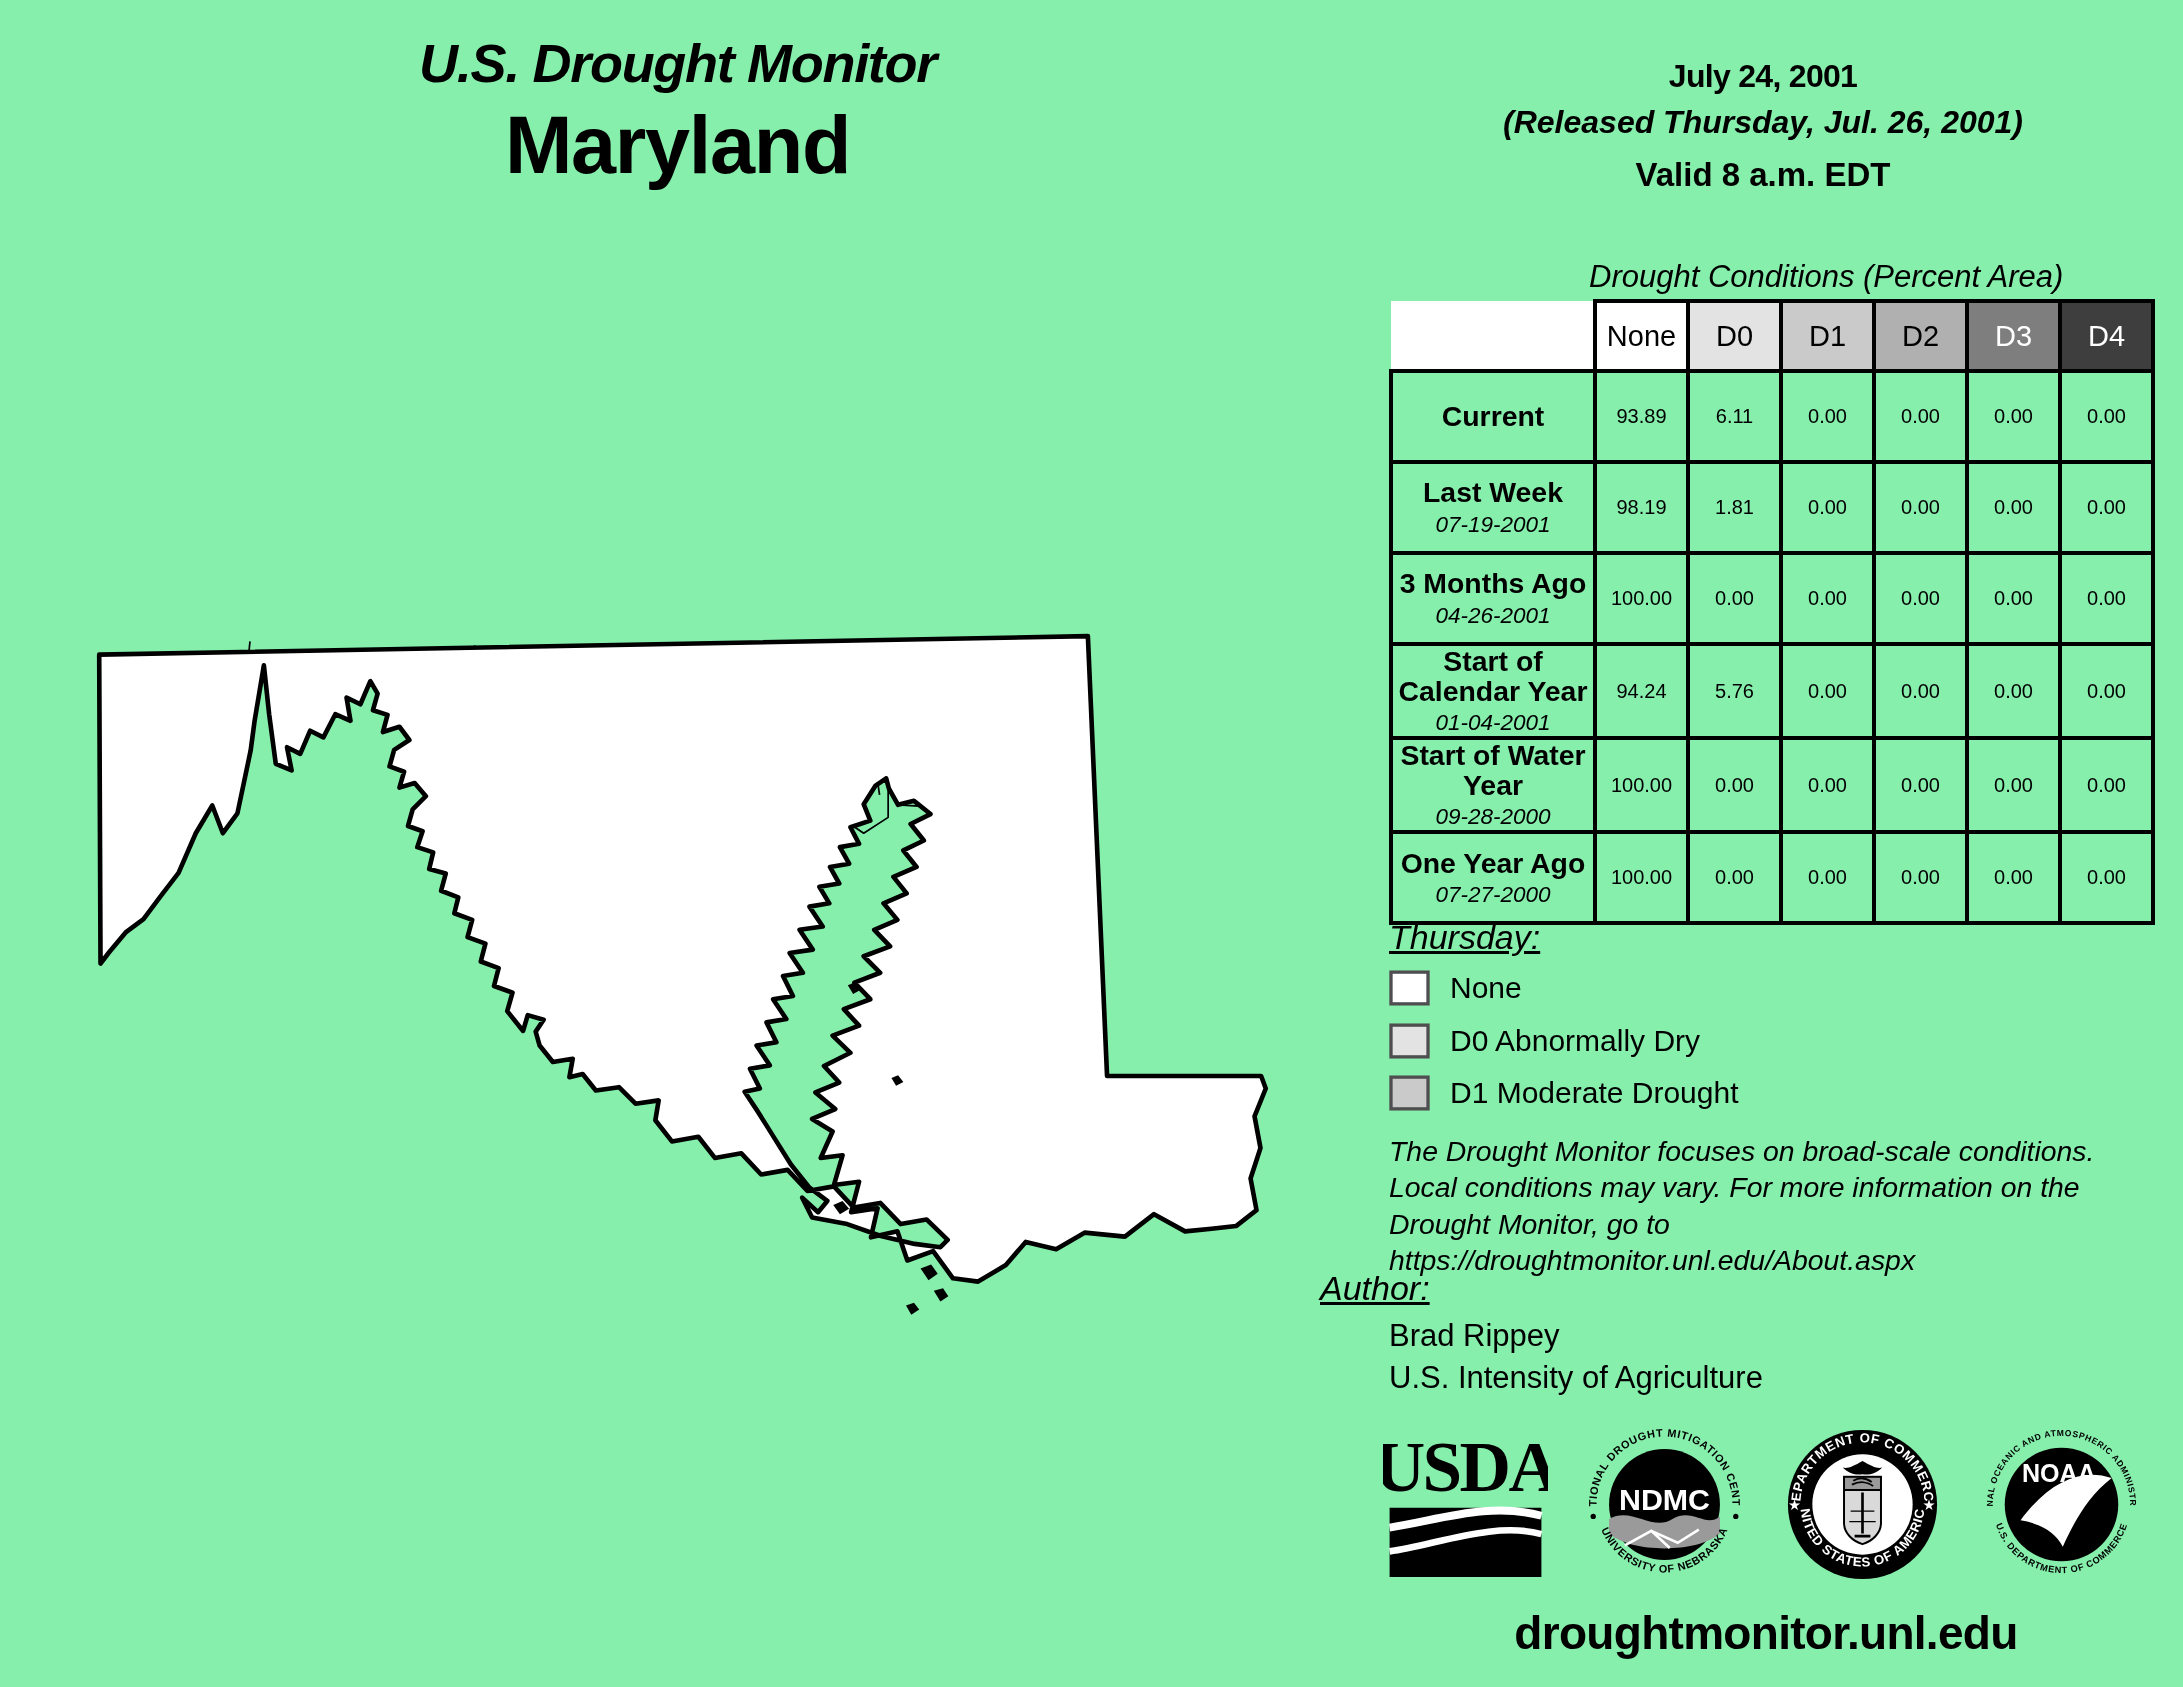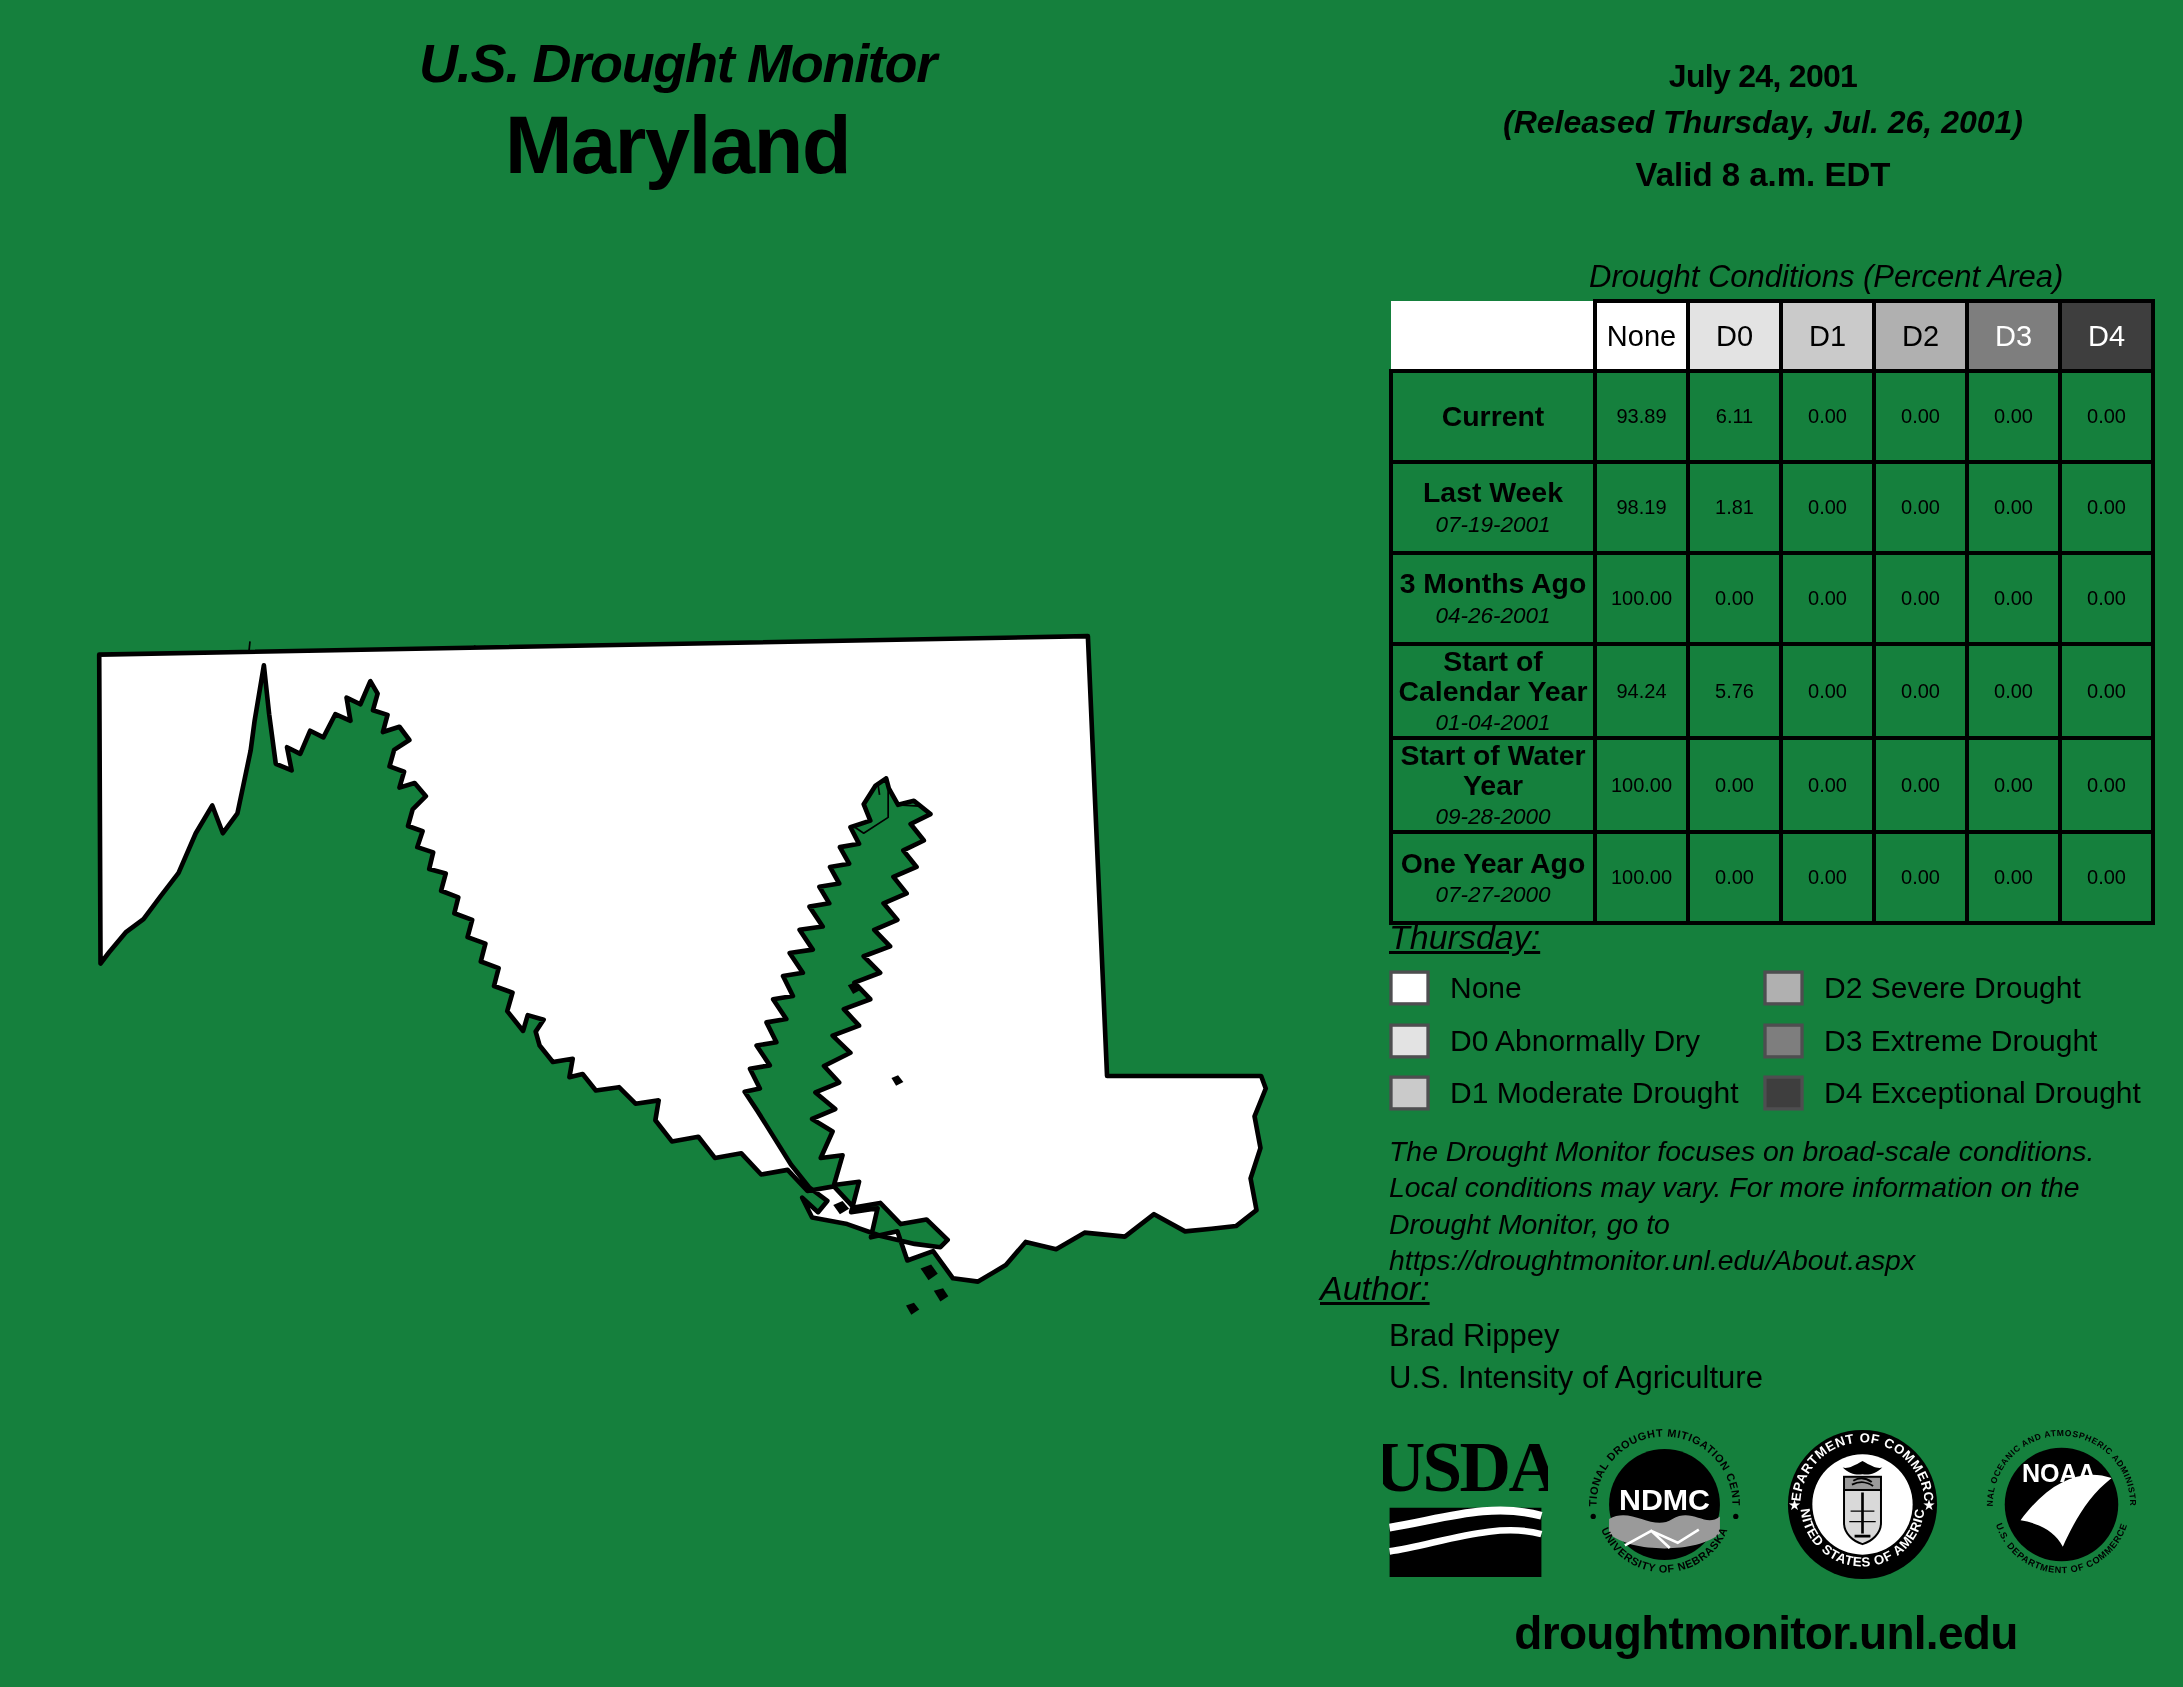--- a/index.html
+++ b/index.html
@@ -1,16 +1,16 @@
 <!DOCTYPE html>
 <html style="font-size:10.6px"><head>
 <meta charset="utf-8">
 <style>
   html,body{margin:0;padding:0;background:#ffffff;}
-  #canvas{position:relative;width:2183px;height:1687px;background:#15803d;overflow:hidden;
+  #canvas{position:relative;width:2183px;height:1687px;background:#86efac;overflow:hidden;
           font-family:"Liberation Sans","DejaVu Sans",sans-serif;color:#000;}
   
   .title-block{position:absolute;left:198px;top:32px;width:959px;text-align:center;}
   .title-main{font-size:54px;font-weight:bold;font-style:italic;letter-spacing:-1.3px;}
   .title-state{font-size:81px;font-weight:bold;letter-spacing:-1.3px;margin-top:5.3px;}
   .date-block{position:absolute;left:1429px;top:58px;width:668px;text-align:center;}
   .date-main{font-size:32px;font-weight:bold;letter-spacing:-0.7px;}
   .date-released{font-size:32px;font-weight:bold;font-style:italic;margin-top:9.3px;}
   .date-valid{font-size:33px;font-weight:bold;margin-top:14.6px;}
   
@@ -255,40 +255,20 @@
       <span class="lab">D0 Abnormally Dry</span>
     </div>
     <div class="legend-row">
       <svg width="41" height="36" viewBox="0 0 62 54">
         <rect x="3" y="3" width="56" height="48" stroke="#4e4e50" stroke-width="5" fill="#cacaca"></rect>
       </svg>
       <span class="lab">D1 Moderate Drought</span>
     </div>
   </div>
 
-  <div class="legend-col c2">
-    <div class="legend-row">
-      <svg width="41" height="36" viewBox="0 0 62 54">
-        <rect x="3" y="3" width="56" height="48" stroke="#4e4e50" stroke-width="5" fill="#b0b0b0"></rect>
-      </svg>
-      <span class="lab">D2 Severe Drought</span>
-    </div>
-    <div class="legend-row">
-      <svg width="41" height="36" viewBox="0 0 62 54">
-        <rect x="3" y="3" width="56" height="48" stroke="#4e4e50" stroke-width="5" fill="#7e7e7e"></rect>
-      </svg>
-      <span class="lab">D3 Extreme Drought</span>
-    </div>
-    <div class="legend-row">
-      <svg width="41" height="36" viewBox="0 0 62 54">
-        <rect x="3" y="3" width="56" height="48" stroke="#4e4e50" stroke-width="5" fill="#3e3e3e"></rect>
-      </svg>
-      <span class="lab">D4 Exceptional Drought</span>
-    </div>
-  </div>
 
   <div class="disclaimer">
     <div>The Drought Monitor focuses on broad-scale conditions.</div>
     <div>Local conditions may vary. For more information on the</div>
     <div>Drought Monitor, go to https://droughtmonitor.unl.edu/About.aspx</div>
   </div>
 
   <div class="author-head">Author:</div>
   <div class="author-name">Brad Rippey</div>
   <div class="author-org">U.S. Intensity of Agriculture</div>

